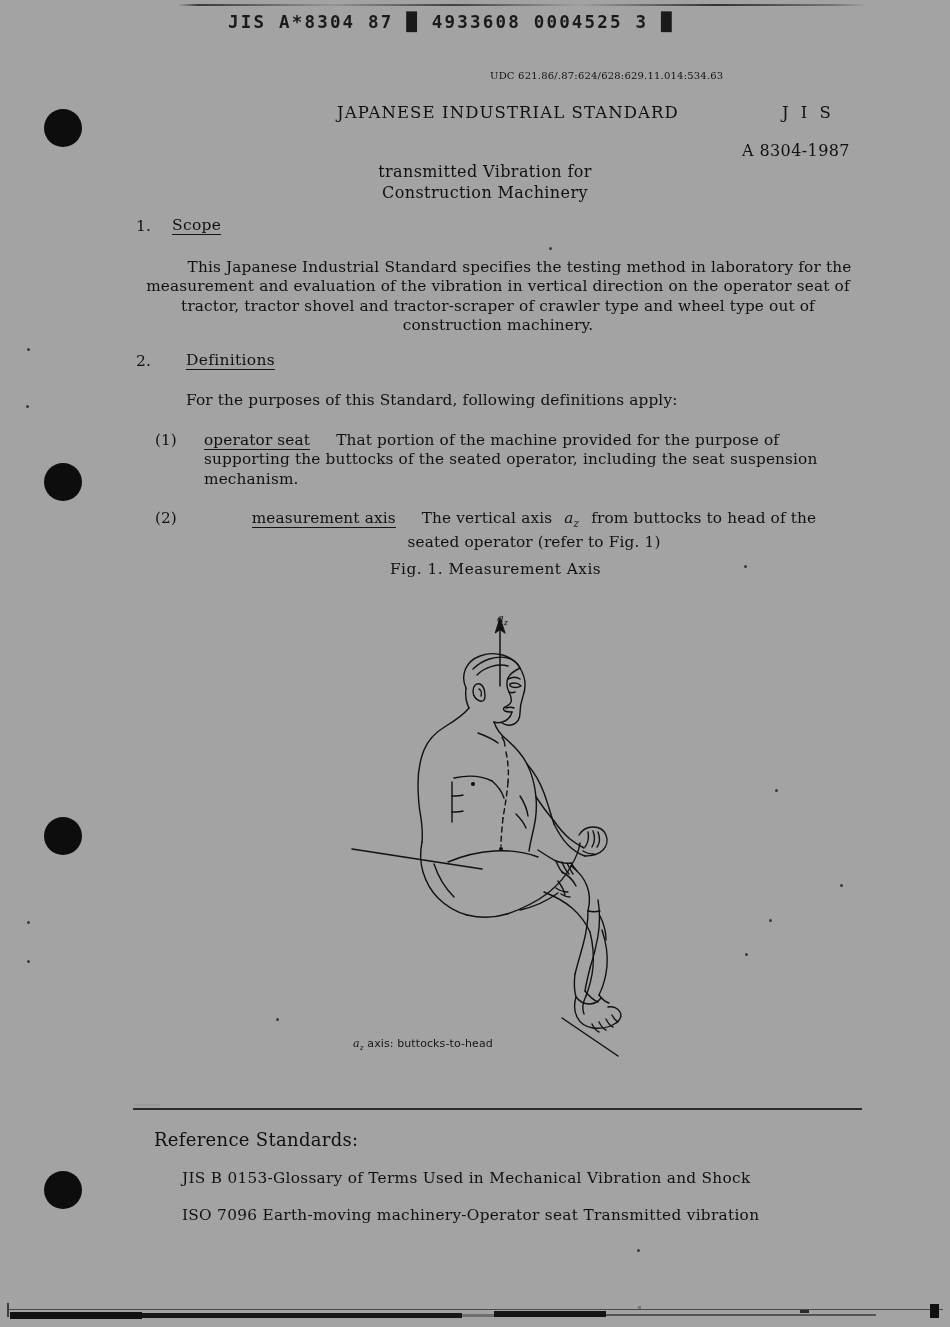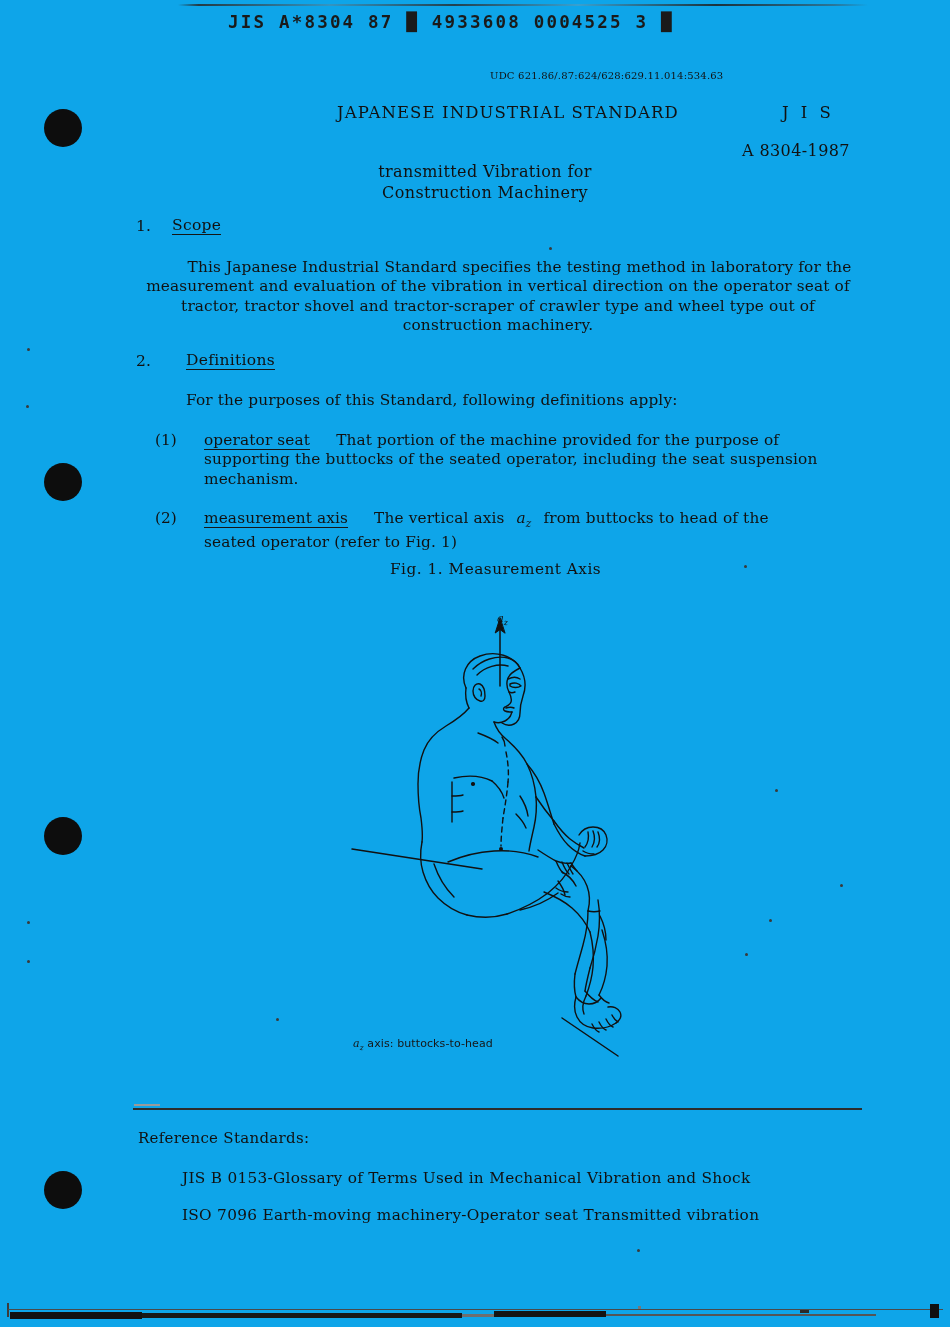--- a/index.html
+++ b/index.html
@@ -9,21 +9,21 @@
   }
   body {
     font-family: "DejaVu Serif", "Liberation Serif", serif;
     color: #111111;
   }
   #page {
     position: relative;
     width: 950px;
     height: 1327px;
     overflow: hidden;
-    background: #0ea5e9;
+    background: #a3a3a3;
   }
 
   
   .top-edge {
     position: absolute;
     left: 178px;
     top: 4px;
     width: 690px;
     height: 2px;
     background: linear-gradient(90deg,
@@ -206,23 +206,23 @@
   .rule-ghost {
     position: absolute;
     left: 134px;
     top: 1104px;
     width: 26px;
     height: 2px;
     background: #9a9a9a;
   }
   .ref-head {
     position: absolute;
-    left: 138px;
+    left: 154px;
     top: 1129px;
-    font-size: 15px;
+    font-size: 18px;
     letter-spacing: .3px;
     white-space: nowrap;
   }
   .ref-item {
     position: absolute;
     font-size: 15.3px;
     letter-spacing: .3px;
     white-space: nowrap;
   }
   .be-thin {
@@ -290,21 +290,21 @@
   <div class="para" style="left:186px; top:391px; width:700px;">For the purposes of this Standard, following definitions apply:</div>
 
   <div class="item-num" style="left:155px; top:431px;">(1)</div>
   <div class="item-body" style="left:204px; top:431px; width:660px;">
     <span class="term">operator seat</span><span class="gap"></span><span>That portion of the machine provided for the purpose of</span><br>
     <span class="term" style="border-bottom:none;">supporting the buttocks of the seated operator, including the seat suspension</span><br>
     <span>mechanism.</span>
   </div>
 
   <div class="item-num" style="left:155px; top:509px;">(2)</div>
-  <div class="item-body" style="left:204px; top:509px; width:660px;">
+  <div class="item-body" style="left:204px; top:509px; width:660px;text-align:center;">
     <span class="term">measurement axis</span><span class="gap"></span><span>The vertical axis</span><span class="gap-sm"></span><i class="sym"><span>a</span><sub>z</sub></i><span class="gap-sm"></span><span>from buttocks to head of the</span><br>
     <span>seated operator (refer to Fig. 1)</span>
   </div>
 
   <div class="fig-caption">Fig. 1.   Measurement Axis</div>
 
   <div class="axis-label"><i class="sym"><span>a</span><sub>z</sub></i></div>
 
   <div id="figure">
     <svg width="320" height="470" viewBox="0 0 320 470" fill="none" stroke="#111" stroke-width="1.4" stroke-linecap="round" stroke-linejoin="round">

